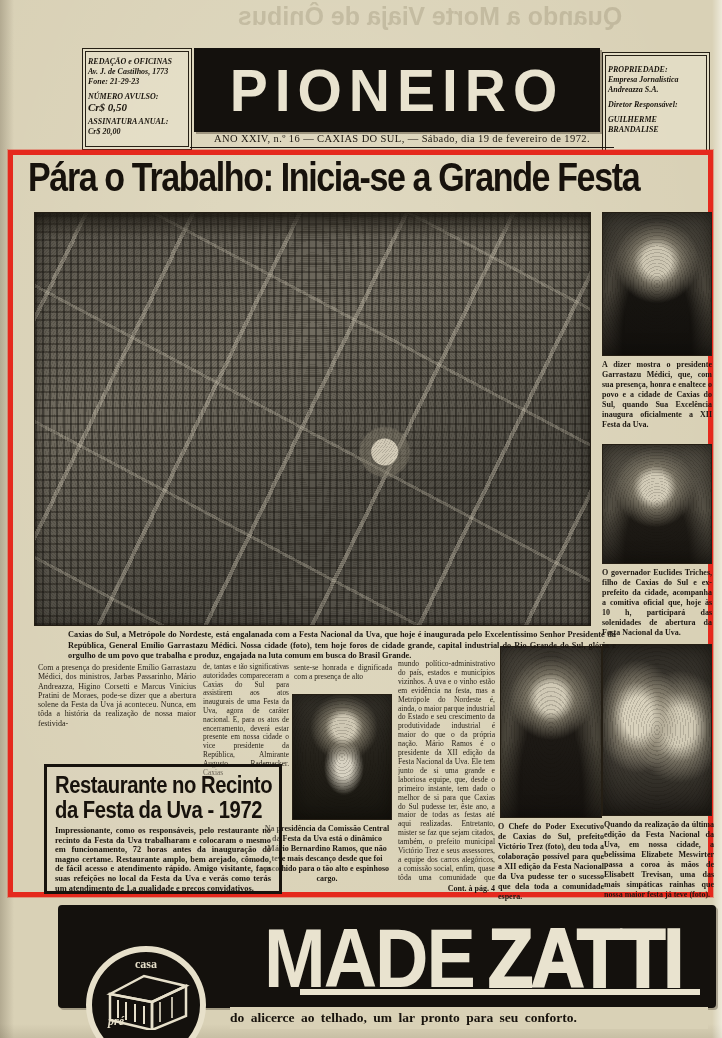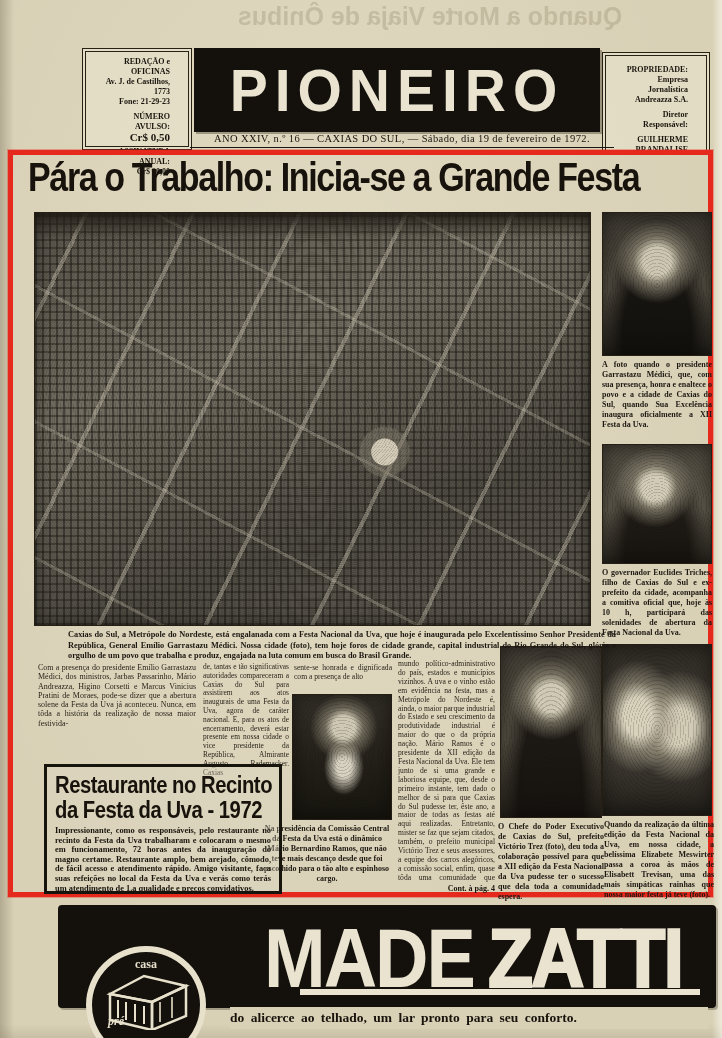--- a/index.html
+++ b/index.html
@@ -20,21 +20,21 @@
   #ghost {
     left:150px; top:2px; width:560px; height:38px;
     font-family:"Liberation Sans",sans-serif; font-weight:bold; font-size:25px;
     color:rgba(80,68,38,.17); text-align:center; transform:scale(-1,1); filter:blur(.4px);
     white-space:nowrap; overflow:hidden;
   }
 
   
   .mh-box {
     border:4px double #262015; background:rgba(238,232,213,.45);
-    text-align:right; padding:5px 18px; font-size:8px; line-height:10px; font-weight:bold;
+    text-align:left; padding:5px 2px; font-size:8px; line-height:10px; font-weight:bold;font-style:italic;
   }
   #mh-left { left:82px; top:48px; width:110px; height:102px; }
   #mh-right { left:602px; top:52px; width:108px; height:102px; padding-top:9px; }
   .mh-gap { height:5px; }
   .mh-big { font-size:11px; }
   #banner {
     left:194px; top:48px; width:406px; height:84px; background:#14110d;
     display:flex; align-items:center; justify-content:center;
     box-shadow:2px 2px 0 rgba(40,30,15,.35);
   }
@@ -205,21 +205,21 @@
   <div id="headline" class="abs">Pára o Trabalho: Inicia-se a Grande Festa</div>
 
   <div id="photo-main" class="abs ph"></div>
   <div id="photo-president" class="abs ph"></div>
   <div id="photo-governor" class="abs ph"></div>
   <div id="photo-queens" class="abs ph"></div>
   <div id="photo-commission" class="abs ph"></div>
   <div id="photo-mayor" class="abs ph"></div>
 
   <div id="cap-main" class="abs cap">Caxias do Sul, a Metrópole do Nordeste, está engalanada com a Festa Nacional da Uva, que hoje é inaugurada pelo Excelentíssimo Senhor Presidente da República, General Emílio Garrastazu Médici. Nossa cidade (foto), tem hoje foros de cidade grande, capital industrial do Rio Grande do Sul, glória e orgulho de um povo que trabalha e produz, engajada na luta comum em busca do Brasil Grande.</div>
-  <div id="cap-president" class="abs cap">A foto quando o presidente Garrastazu Médici, que, com sua presença, honra e enaltece o povo e a cidade de Caxias do Sul, quando Sua Excelência inaugura oficialmente a XII Festa da Uva.</div>
+  <div id="cap-president" class="abs cap">A dizer mostra o presidente Garrastazu Médici, que, com sua presença, honra e enaltece o povo e a cidade de Caxias do Sul, quando Sua Excelência inaugura oficialmente a XII Festa da Uva.</div>
   <div id="cap-governor" class="abs cap">O governador Euclides Triches, filho de Caxias do Sul e ex-prefeito da cidade, acompanha a comitiva oficial que, hoje às 10 h, participará das solenidades de abertura da Festa Nacional da Uva.</div>
   <div id="cap-commission" class="abs cap">Na presidência da Comissão Central da Festa da Uva está o dinâmico Mário Bernardino Ramos, que não teve mais descanço desde que foi escolhido para o tão alto e espinhoso cargo.</div>
   <div id="cap-mayor" class="abs cap">O Chefe do Poder Executivo de Caxias do Sul, prefeito Victório Trez (foto), deu toda a colaboração possível para que a XII edição da Festa Nacional da Uva pudesse ter o sucesso que dela toda a comunidade espera.</div>
   <div id="cap-queen" class="abs cap">Quando da realização da última edição da Festa Nacional da Uva, em nossa cidade, a belíssima Elizabete Meswirter passa a coroa às mãos de Elisabett Trevisan, uma das mais simpáticas rainhas que nossa maior festa já teve (foto).</div>
 
   <div id="col1" class="abs colp">Com a presença do presidente Emílio Garrastazu Médici, dos ministros, Jarbas Passarinho, Mário Andreazza, Higino Corsetti e Marcus Vinicius Pratini de Moraes, pode-se dizer que a abertura solene da Festa da Uva já aconteceu. Nunca, em tôda a história da realização de nossa maior festivida-</div>
   <div id="col2" class="abs colp">de, tantas e tão significativas autoridades compareceram a Caxias do Sul para assistirem aos atos inaugurais de uma Festa da Uva, agora de caráter nacional. E, para os atos de encerramento, deverá estar presente em nossa cidade o vice presidente da República, Almirante Augusto Rademacker. Caxias</div>
   <div id="col3" class="abs colp">sente-se honrada e dignificada com a presença de alto</div>
   <div id="col4" class="abs colp">mundo político-administrativo do país, estados e municípios vizinhos. A uva e o vinho estão em evidência na festa, mas a Metrópole do Nordeste é, ainda, o maior parque industrial do Estado e seu crescimento da produtividade industrial é maior do que o da própria nação. Mário Ramos é o presidente da XII edição da Festa Nacional da Uva. Ele tem junto de si uma grande e laboriosa equipe, que, desde o primeiro instante, tem dado o melhor de si para que Caxias do Sul pudesse ter, êste ano, a maior de todas as festas até aqui realizadas. Entretanto, mister se faz que sejam citados, também, o prefeito municipal Victório Trez e seus assessores, a equipe dos carros alegóricos, a comissão social, enfim, quase tôda uma comunidade que sempre, em qualquer momento, vi-</div>
   <div id="cont" class="abs">Cont. à pág. 4</div>

